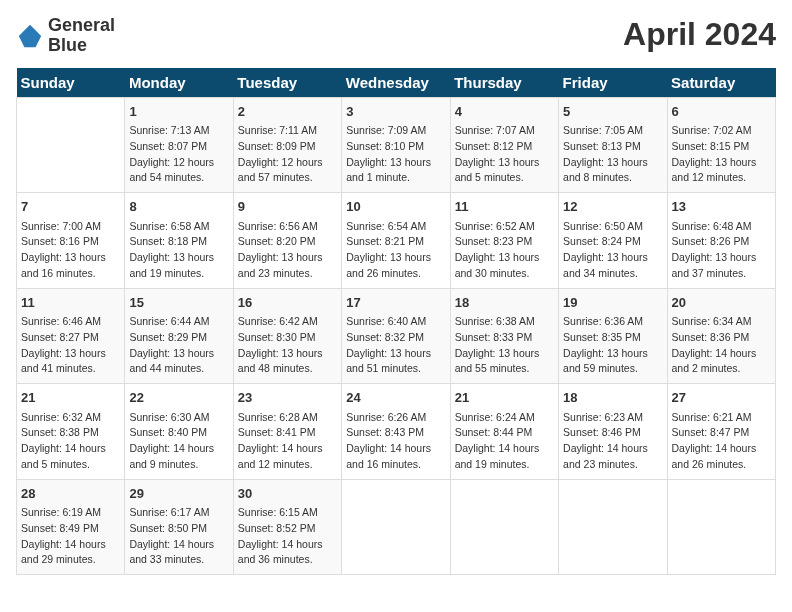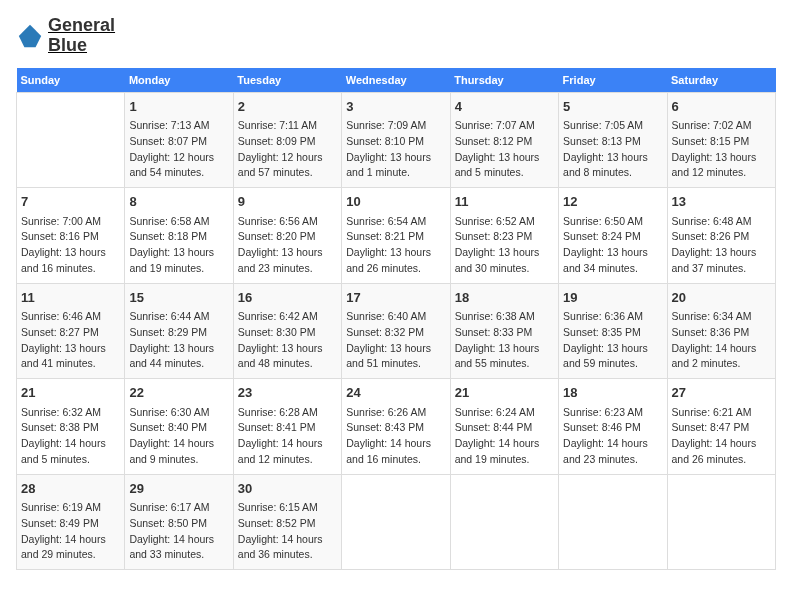--- a/index.html
+++ b/index.html
@@ -13,21 +13,20 @@
     .header {
       display: flex;
       justify-content: space-between;
       align-items: flex-start;
       margin-bottom: 12px;
     }
     .logo {
       display: flex;
       align-items: center;
       gap: 4px;
-      text-decoration: underline;
     }
     .logo-text {
       font-size: 18px;
       font-weight: bold;
       color: #333;
       line-height: 1.1;
     }
     .logo-text span {
       display: block;
     }
@@ -46,25 +45,25 @@
     .subtitle {
       font-size: 16px;
       color: #555;
     }
     table {
       width: 100%;
       border-collapse: collapse;
       font-size: 11px;
     }
     thead tr th {
-      background: #3b82f6;
+      background: #0c4a6e;
       color: #fff;
       padding: 6px 4px;
       text-align: left;
-      font-size: 11px;
+      font-size: 15px;
       font-weight: bold;
     }
     tbody tr td {
       vertical-align: top;
       padding: 4px 4px 6px 4px;
       border: 1px solid #ddd;
       min-width: 100px;
       line-height: 1.5;
       color: #333;
     }
@@ -97,20 +96,21 @@
     <svg class="logo-icon" viewBox="0 0 40 40" xmlns="http://www.w3.org/2000/svg">
       <polygon points="20,4 36,20 28,36 12,36 4,20" fill="#2a7ab8"></polygon>
       <polygon points="20,4 36,20 28,12" fill="#1a5a9a"></polygon>
     </svg>
     <div class="logo-text">
       <span>General</span>
       <span>Blue</span>
     </div>
   </div>
   <div class="title-block">
+    <div class="main-title">April 2024</div>
   </div>
 </div>
 
 <table>
   <thead>
     <tr>
     <th>Sunday</th>
         <th>Monday</th>
         <th>Tuesday</th>
         <th>Wednesday</th>

